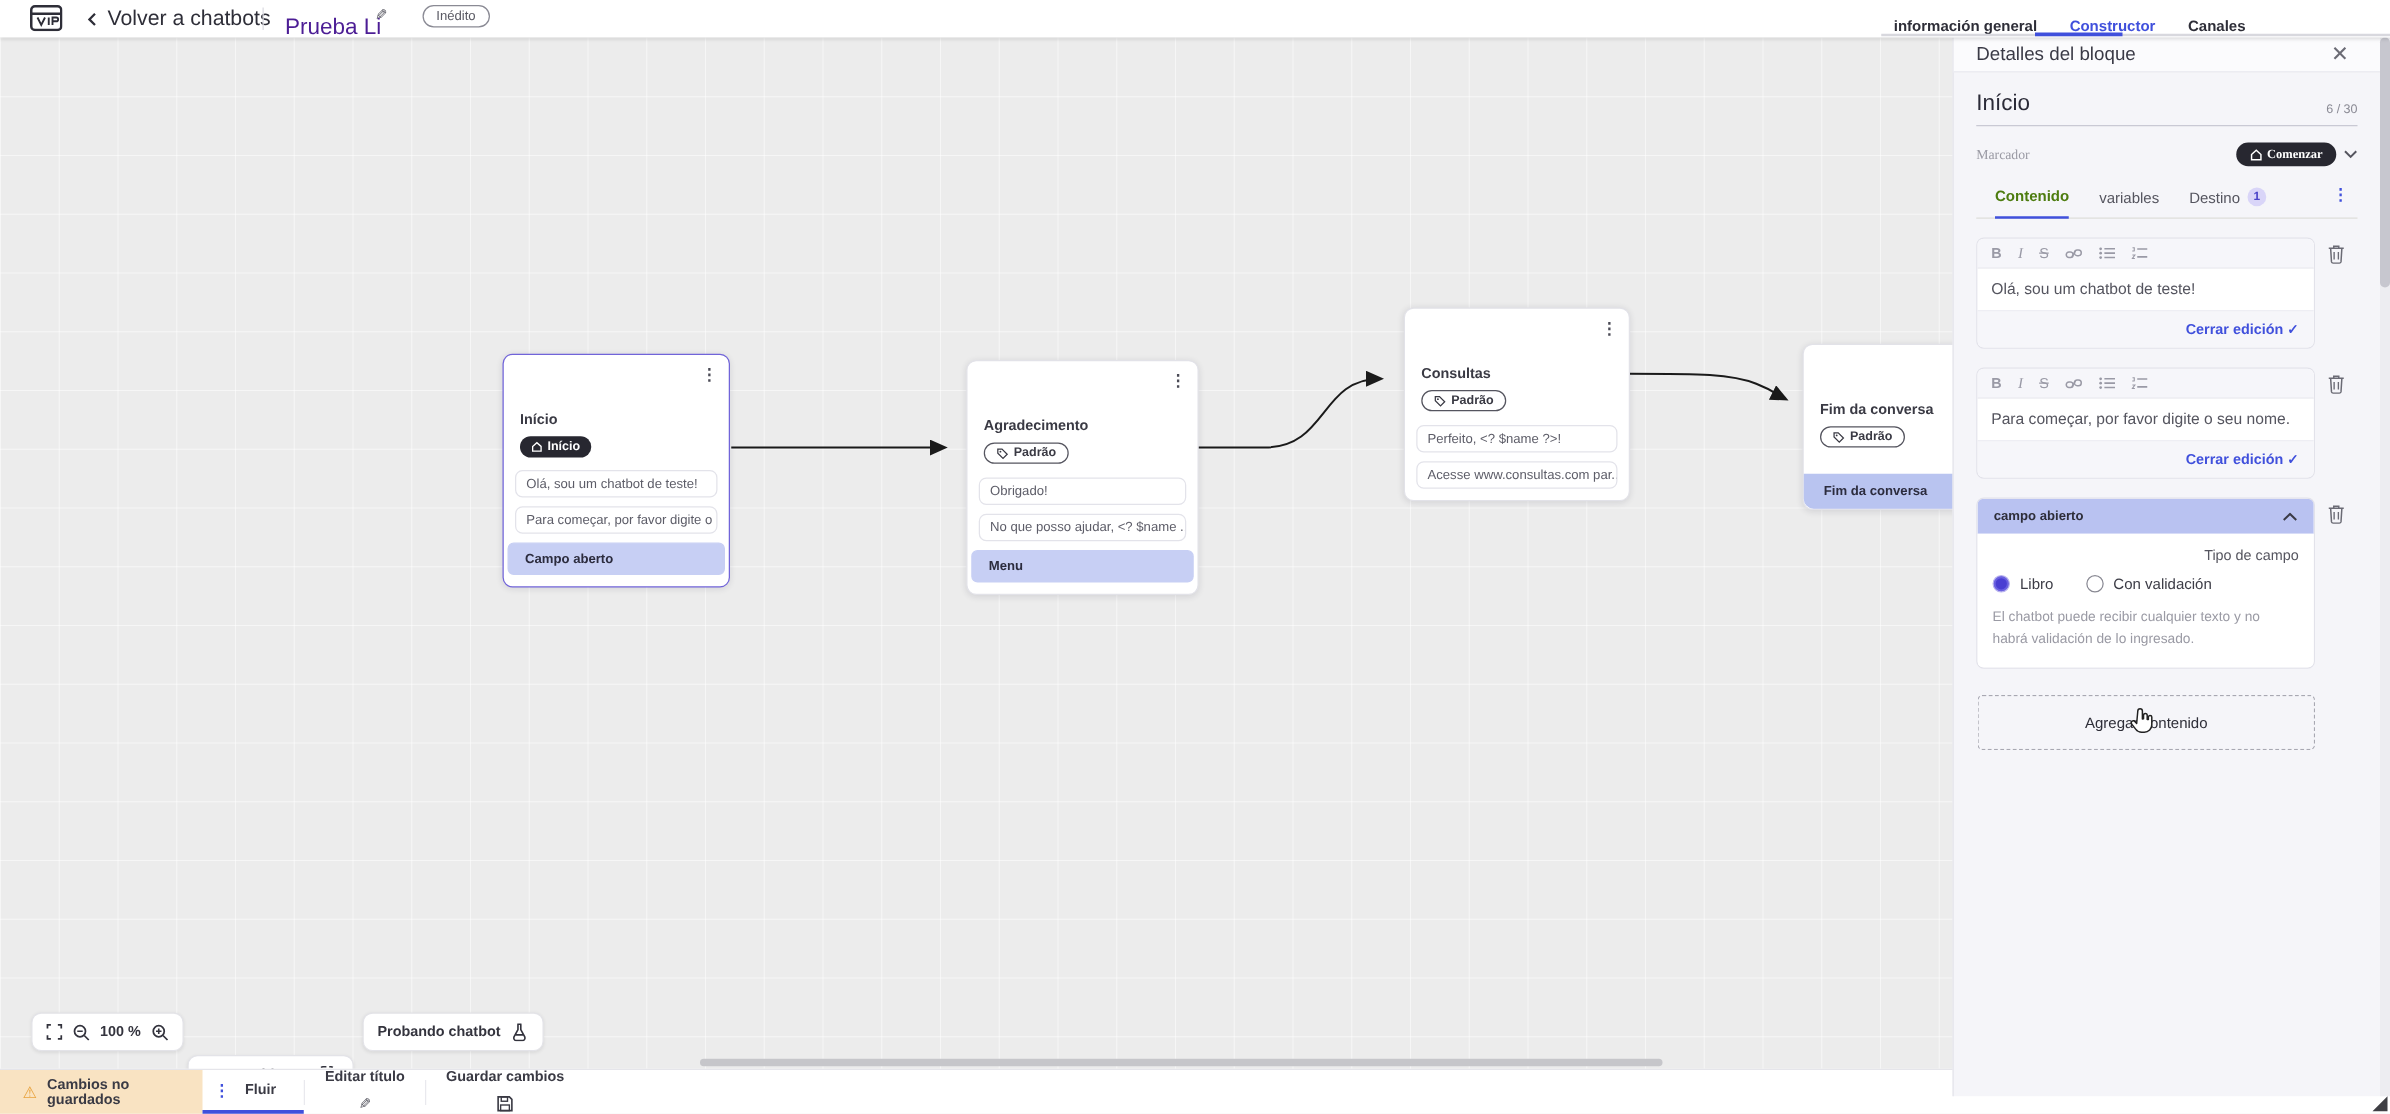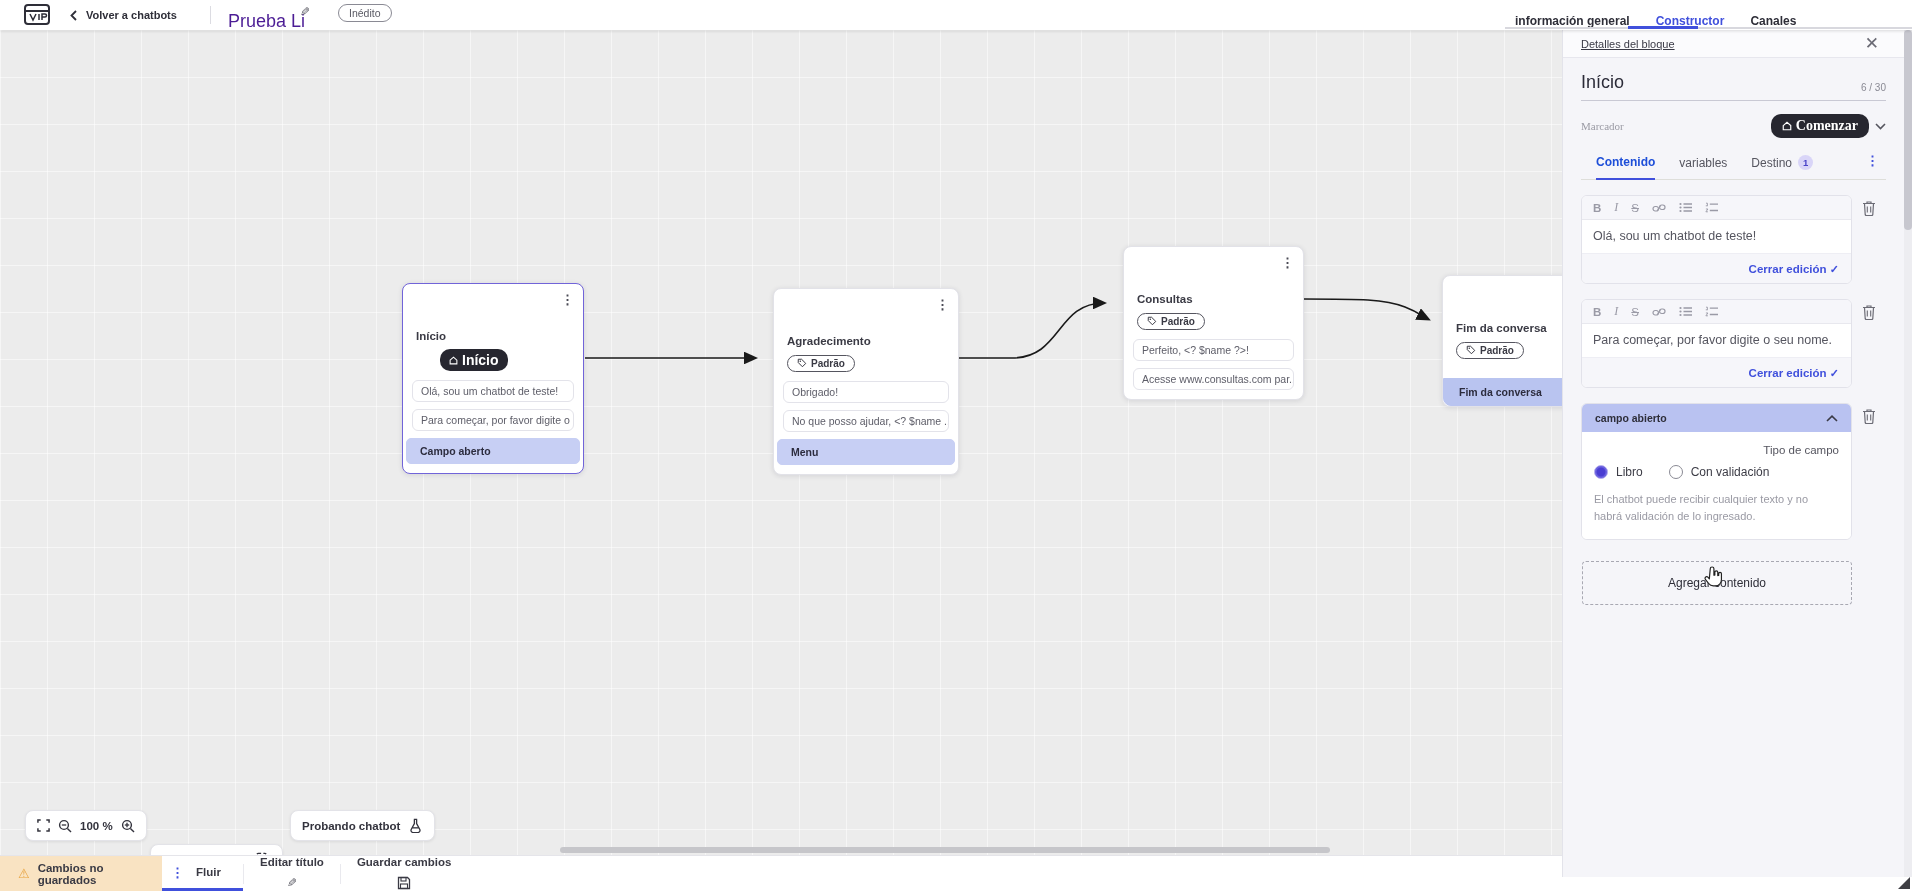--- a/index.html
+++ b/index.html
@@ -17,21 +17,21 @@
 
   
   .node { position:absolute; background:#fff; border-radius:8px;
     border:1px solid #e2e2e8; box-shadow:0 1px 5px rgba(30,30,60,.12); z-index:3; }
   .node.selected { border:1.5px solid #7164d9; }
   .node-head { display:flex; justify-content:space-between; align-items:flex-start; padding:10px 9px 0 13px; }
   .node-title { font-size:11.5px; font-weight:bold; color:#3a3a44;margin-top:36px; }
   .kebab { color:#4a4a55; font-size:13px; line-height:11px; font-weight:bold; cursor:pointer; }
   .node-badge-row { padding:7px 13px 0; }
   .pill-dark { display:inline-flex; align-items:center; gap:4px; background:#272730; color:#fff;
-    border-radius:10px; padding:3px 9px; font-size:14px; font-weight:bold;margin-left:24px; }
+    border-radius:10px; padding:3px 9px; font-size:10px; font-weight:bold; }
   .pill-outline { display:inline-flex; align-items:center; gap:4px; background:#fff; color:#3a3a44;
     border:1px solid #55555f; border-radius:10px; padding:2px 9px; font-size:10px; font-weight:bold; }
   .node-rows { padding:9px 9px 9px; }
   .nrow { border:1px solid #e3e3ea; border-radius:6px; background:#fff; padding:4px 8px;
     font-size:10.5px; color:#5d5d68; margin-top:7px; white-space:nowrap; overflow:hidden; }
   .nrow:first-child { margin-top:0; }
   .nrow.hl { background:#c7cff4; border-color:#c7cff4; color:#2c2c3e; font-weight:bold;
     margin-left:-6px; margin-right:-6px; padding:6px 13px; border-radius:5px; }
   .nrow.hl-fim { background:#b9c4f0; border-color:#b9c4f0; color:#2c2c3e; font-weight:bold;
     margin:10px -9px -9px; padding:7px 15px; border-radius:0 0 8px 8px; white-space:nowrap; }
@@ -46,53 +46,53 @@
   .icn { display:inline-flex; align-items:center; }
 
   .h-scrollbar { position:absolute; left:560px; top:847px; width:770px; height:6px;
     background:#c6c6ca; border-radius:3px; z-index:4; }
 
   
   .topbar { position:absolute; left:0; top:0; width:1912px; height:30px; background:#fff;
     box-shadow:0 1px 3px rgba(0,0,0,.14); z-index:8; display:flex; align-items:center; }
   .logo { position:absolute; left:24px; top:4px; width:26px; height:21px; }
   .back-wrap { position:absolute; left:70px; top:0; height:30px; display:flex; align-items:center; gap:9px; cursor:pointer; }
-  .back-label { font-size:11px; font-weight:bold; color:#2e2e38; }
+  .back-label { font-size:17px; font-weight:normal; color:#2e2e38; }
   .tb-divider { position:absolute; left:210px; top:6px; width:1px; height:18px; background:#dcdce2; }
   .doc-title { position:absolute; left:228px; top:0; height:42px; display:flex; align-items:center;
     font-size:18px; color:#4c1d95; }
   .pencil { font-size:12px; color:#55555f; transform:scaleX(-1); display:inline-block; }
   .doc-pencil { position:absolute; left:300px; top:5px; cursor:pointer; }
   .status-pill { position:absolute; left:338px; top:4px; border:1px solid #8a8a94; border-radius:10px;
     padding:2px 10px; font-size:10.5px; color:#5a5a64; }
   .top-tabs { position:absolute; left:1515px; top:0; height:42px; display:flex; gap:26px; align-items:center; }
   .top-tab { font-size:12px; font-weight:600; color:#2e2e38; cursor:pointer; }
   .top-tab.active { color:#4050dc; }
   .tabs-border { position:absolute; left:1505px; top:27px; width:407px; height:2px; background:#d8d8de; z-index:8; }
   .tabs-underline { position:absolute; left:1628px; top:26px; width:70px; height:3px; background:#4050dc; z-index:9; }
 
   
   .panel { position:absolute; left:1562px; top:30px; width:350px; height:847px;
     background:#f5f5f9; border-left:1px solid #e3e3ea; z-index:7; }
   .panel-header { height:28px; background:#fbfbfd; border-bottom:1px solid #e7e7ee;
     display:flex; align-items:center; justify-content:space-between; padding:0 33px 0 18px; }
-  .panel-header-title { font-size:11px; color:#3a3a46;text-decoration:underline; }
+  .panel-header-title { font-size:15px; color:#3a3a46; }
   .close-x { font-size:17px; color:#6b6b75; cursor:pointer; line-height:1; }
   .panel-body { padding:14px 26px 0 18px; }
   .title-row { display:flex; justify-content:space-between; align-items:flex-end;
     border-bottom:1px solid #c9c9d4; padding-bottom:7px; }
   .block-name { font-size:18px; color:#2b2b38; }
   .name-counter { font-size:10px; color:#8a8a94; }
   .marker-row { display:flex; justify-content:space-between; align-items:center; margin-top:13px;font-family:Liberation Serif, serif; }
   .marker-label { font-size:11px; color:#9a9aa4; }
   .marker-value { display:flex; align-items:center; gap:6px; }
   .ptabs { display:flex; align-items:center; gap:24px; margin-top:17px; border-bottom:1px solid #dededa;
     padding:0 0 0 15px; position:relative; }
   .ptab { font-size:12px; color:#55555f; padding-bottom:9px; cursor:pointer; display:flex; gap:6px; align-items:center; }
-  .ptab.active { color:#1d4ed8; font-weight:bold; border-bottom:2px solid #4050dc; margin-bottom:-1px; }
+  .ptab.active { color:#4d7c0f; font-weight:bold; border-bottom:2px solid #4050dc; margin-bottom:-1px; }
   .ptab-badge { width:15px; height:15px; border-radius:50%; background:#d9d5f8; color:#4a43c8;
     font-size:9.5px; font-weight:bold; display:flex; align-items:center; justify-content:center; }
   .ptabs .kebab { position:absolute; right:7px; top:0; color:#4050dc; }
 
   .card-row { display:flex; align-items:flex-start; margin-top:15px; }
   .card-row:first-of-type { margin-top:32px; }
   .card { flex:1; background:#fff; border:1px solid #e2e2ea; border-radius:6px; overflow:hidden; }
   .trash-col { width:34px; display:flex; justify-content:center; padding-top:5px; }
   .ed-toolbar { display:flex; align-items:center; gap:13px; background:#f6f6fa;
     border-bottom:1px solid #e8e8ee; padding:4px 11px; color:#9a9aa6; }

